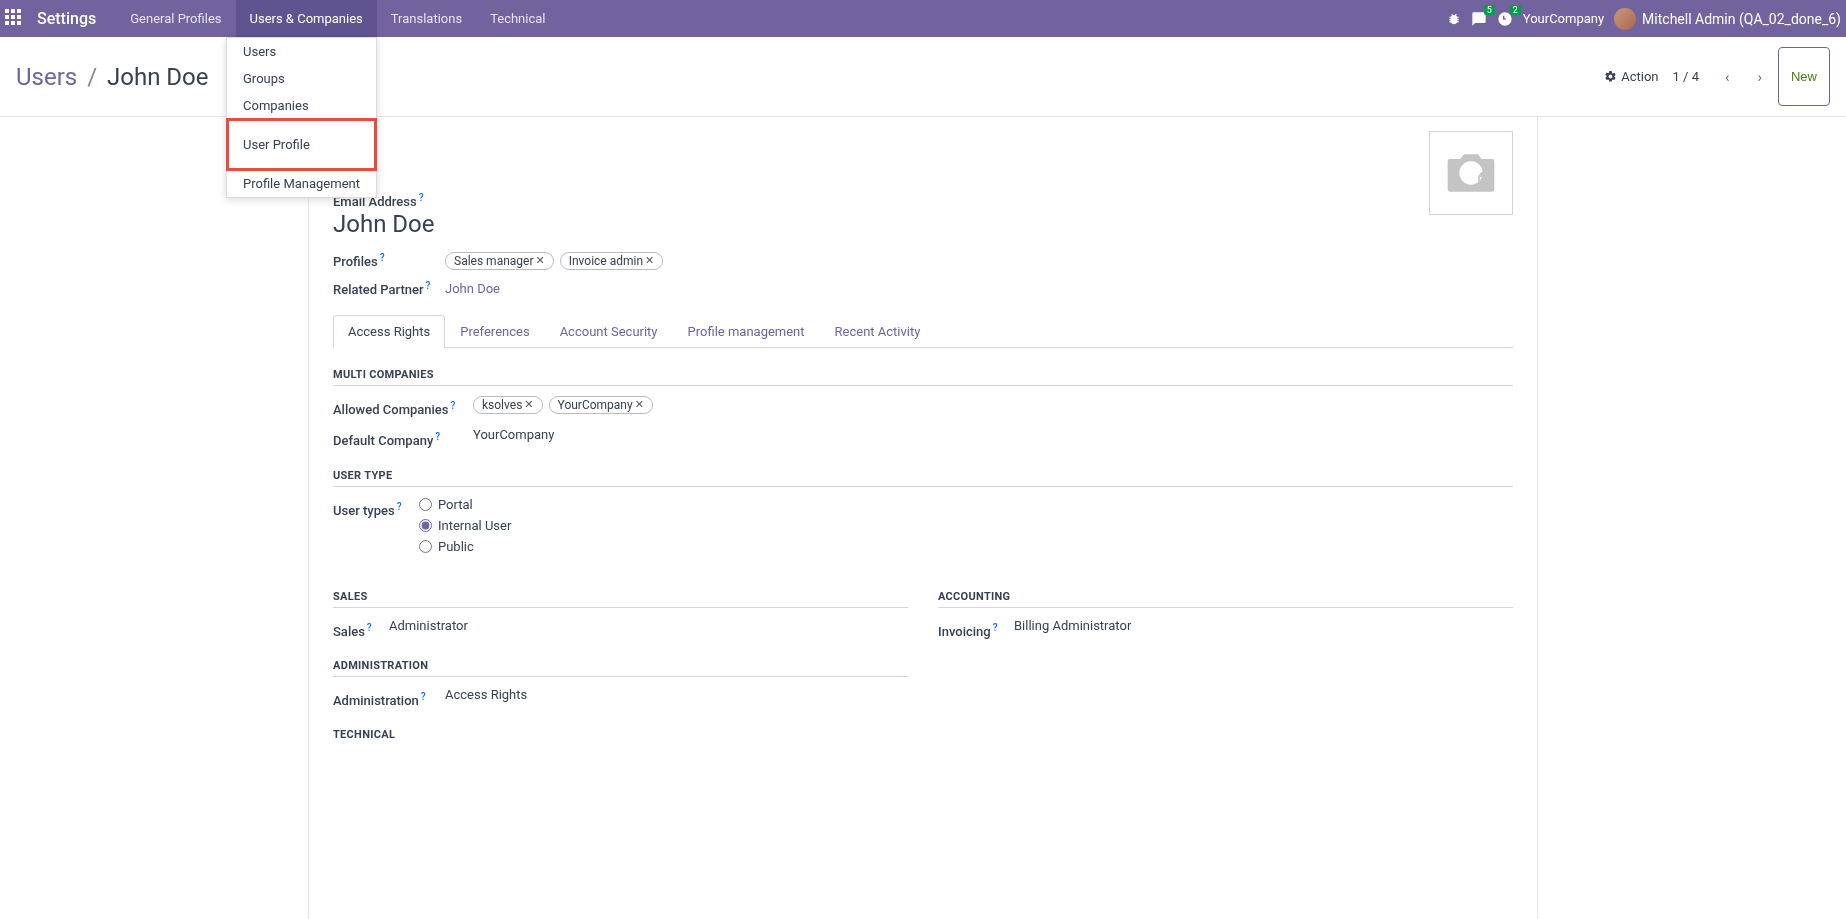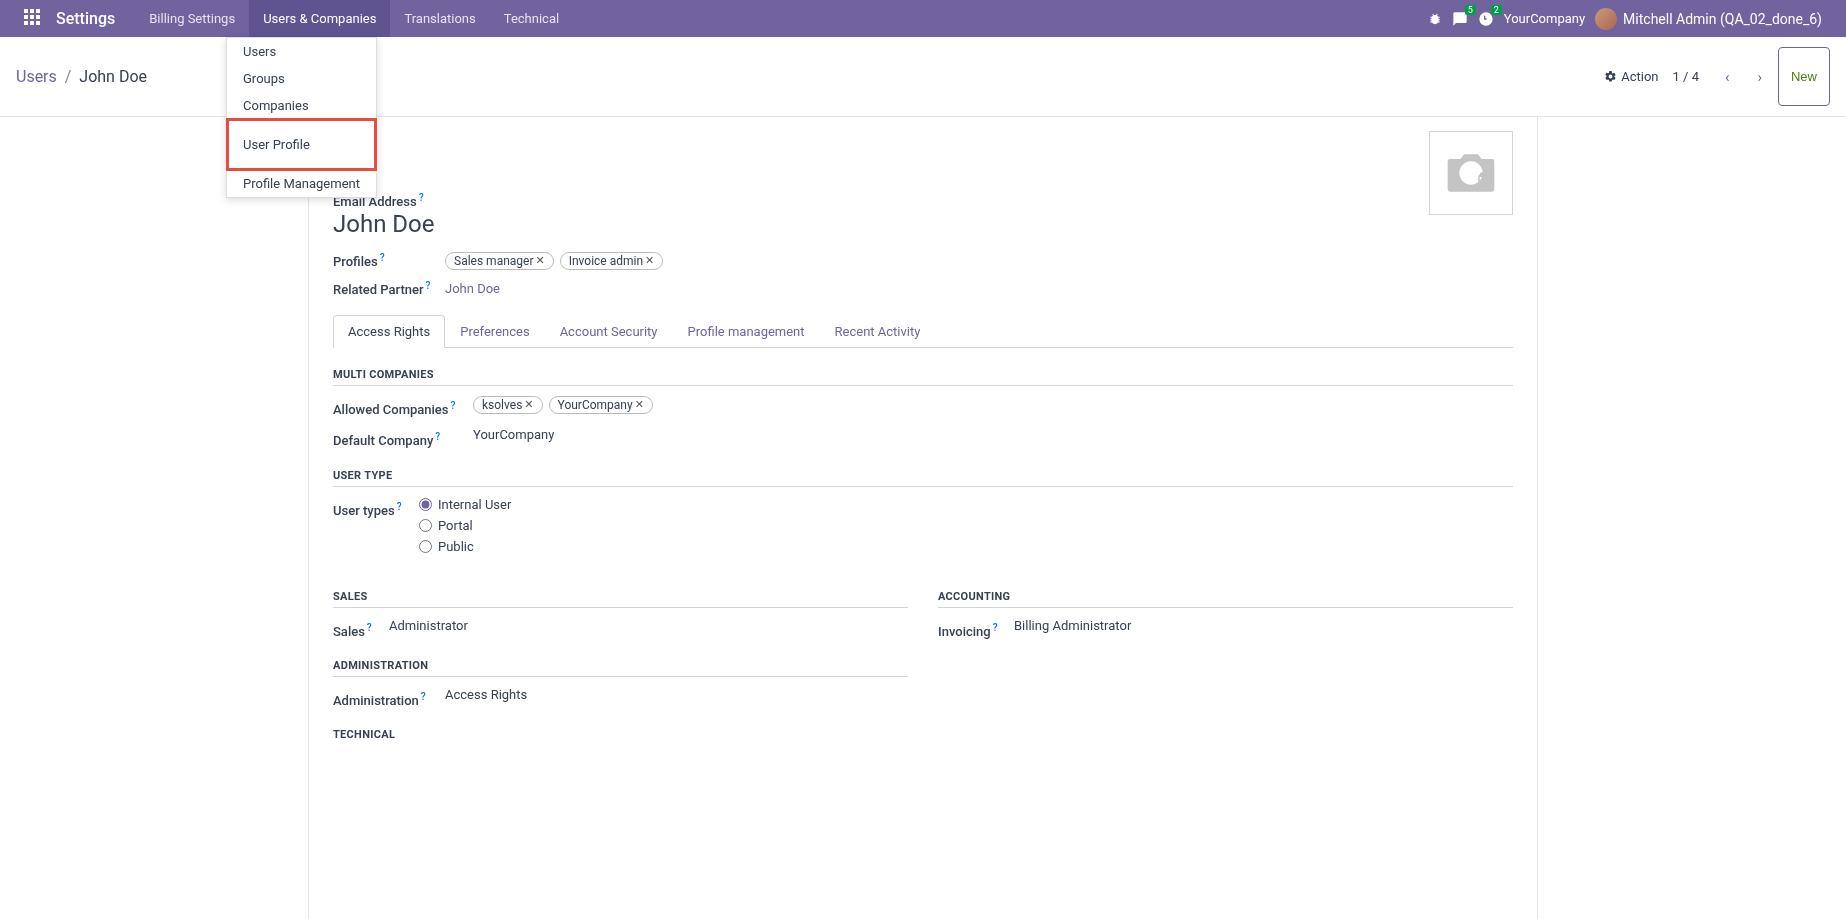--- a/index.html
+++ b/index.html
@@ -1,19 +1,19 @@
 <!DOCTYPE html>
 <html><head>
 <meta charset="utf-8">
 <style>
 * { box-sizing: border-box; margin: 0; padding: 0; }
 body { font-family: -apple-system, BlinkMacSystemFont, "Segoe UI", Roboto, "Helvetica Neue", Arial, sans-serif; font-size: 13px; color: #374151; background: #fff; overflow: hidden; }
 
 
-.navbar { background: #71639e; color: #fff; height: 37px; display: flex; align-items: center; padding: 0 24px; position: relative; z-index: 5; }
+.navbar { background: #71639e; color: #fff; height: 37px; display: flex; align-items: center; padding: 0 5px; position: relative; z-index: 5; }
 .nav-apps { width: 20px; height: 20px; display: grid; grid-template-columns: repeat(3,4px); grid-template-rows: repeat(3,4px); gap: 2px; margin-right: 12px; cursor: pointer; }
 .nav-apps span { background: #fff; width: 4px; height: 4px; }
 .nav-title { font-size: 16px; font-weight: 500; margin-right: 20px; }
 .nav-menu { display: flex; height: 100%; }
 .nav-menu-item { padding: 0 14px; display: flex; align-items: center; font-size: 13px; cursor: pointer; color: #e5e3ef; }
 .nav-menu-item.active { background: #5f5490; color: #fff; }
 .nav-right { margin-left: auto; display: flex; align-items: center; gap: 10px; }
 .nav-icon { position: relative; cursor: pointer; display: flex; align-items: center; }
 .nav-icon svg { fill: #fff; }
 .badge { position: absolute; top: -6px; right: -8px; background: #00a04a; color: #fff; font-size: 9px; padding: 0 3px; border-radius: 2px; min-width: 10px; text-align: center; }
@@ -21,21 +21,21 @@
 .nav-user { display: flex; align-items: center; gap: 6px; font-size: 14px; cursor: pointer; }
 .avatar { width: 22px; height: 22px; border-radius: 50%; background: linear-gradient(135deg,#c97,#a65); }
 
 
 .dropdown { position: absolute; top: 37px; left: 226px; background: #fff; border: 1px solid #ddd; box-shadow: 0 2px 8px rgba(0,0,0,0.15); min-width: 150px; z-index: 100; }
 .dropdown-item { padding: 6px 16px; font-size: 13px; color: #374151; cursor: pointer; }
 .dropdown-item.highlighted { border: 3px solid #e74c3c; margin: -1px; padding: 16px 14px; background: #fff; }
 
 
 .controlbar { display: flex; align-items: center; padding: 10px 16px; border-bottom: 1px solid #e5e5e5; }
-.breadcrumb { font-size: 16px; color: #374151; }
+.breadcrumb { font-size: 24px; color: #374151; }
 .breadcrumb a { color: #71639e; text-decoration: none; }
 .breadcrumb .sep { color: #888; margin: 0 4px; }
 .controlbar-right { margin-left: auto; display: flex; align-items: center; gap: 14px; }
 .action-btn { display: flex; align-items: center; gap: 4px; cursor: pointer; font-size: 13px; color: #374151; }
 .pager { display: flex; align-items: center; gap: 24px; font-size: 13px; color: #374151; }
 .pager-arrow { color: #71639e; cursor: pointer; font-size: 15px; padding: 0 2px; }
 .btn-new { border: 1px solid #71639e; color: #4d7c0f; background: #fff; padding: 21px 12px; font-size: 13px; border-radius: 4px; cursor: pointer; }
 
 
 .form-wrap { display: flex; justify-content: center; padding: 0; }
@@ -84,21 +84,21 @@
       <span></span>
       <span></span>
       <span></span>
       <span></span>
       <span></span>
       <span></span>
       <span></span>
   </div>
   <div class="nav-title">Settings</div>
   <div class="nav-menu">
-    <div class="nav-menu-item">Billing Settings</div>
+    <div class="nav-menu-item">General Profiles</div>
     <div class="nav-menu-item active">Users &amp; Companies</div>
     <div class="nav-menu-item">Translations</div>
     <div class="nav-menu-item">Technical</div>
   </div>
   <div class="nav-right">
     <div class="nav-icon">
       <svg width="14" height="14" viewBox="0 0 24 24">
           <path d="M20 8h-2.81a5.985 5.985 0 00-1.82-1.96l1.45-1.45-1.41-1.41-1.94 1.94A5.93 5.93 0 0012 5c-.52 0-1.02.07-1.5.2L8.56 3.27 7.15 4.68l1.45 1.45A5.985 5.985 0 006.81 8H4v2h2.09c-.05.33-.09.66-.09 1v1H4v2h2v1c0 .34.04.67.09 1H4v2h2.81a6 6 0 0010.38 0H20v-2h-2.09c.05-.33.09-.66.09-1v-1h2v-2h-2v-1c0-.34-.04-.67-.09-1H20V8z"></path>
         </svg>
     </div>
@@ -210,26 +210,26 @@
     <div class="grid-row">
       <div class="field-label"><span>Default Company</span><span class="help-q">?</span></div>
       <div class="field-value">YourCompany</div>
     </div>
 
     <div class="section-title">USER TYPE</div>
     <div class="grid-row">
       <div class="field-label" style="width:86px;"><span>User types</span><span class="help-q">?</span></div>
       <div class="field-value radio-group">
         <label>
+            <input type="radio" name="ut" style="">
+            <span>Portal</span>
+          </label>
+        <label>
             <input type="radio" name="ut" checked="" style="">
             <span>Internal User</span>
-          </label>
-        <label>
-            <input type="radio" name="ut" style="">
-            <span>Portal</span>
           </label>
         <label>
             <input type="radio" name="ut" style="">
             <span>Public</span>
           </label>
       </div>
     </div>
 
     <div class="form-grid">
       <div class="col">

